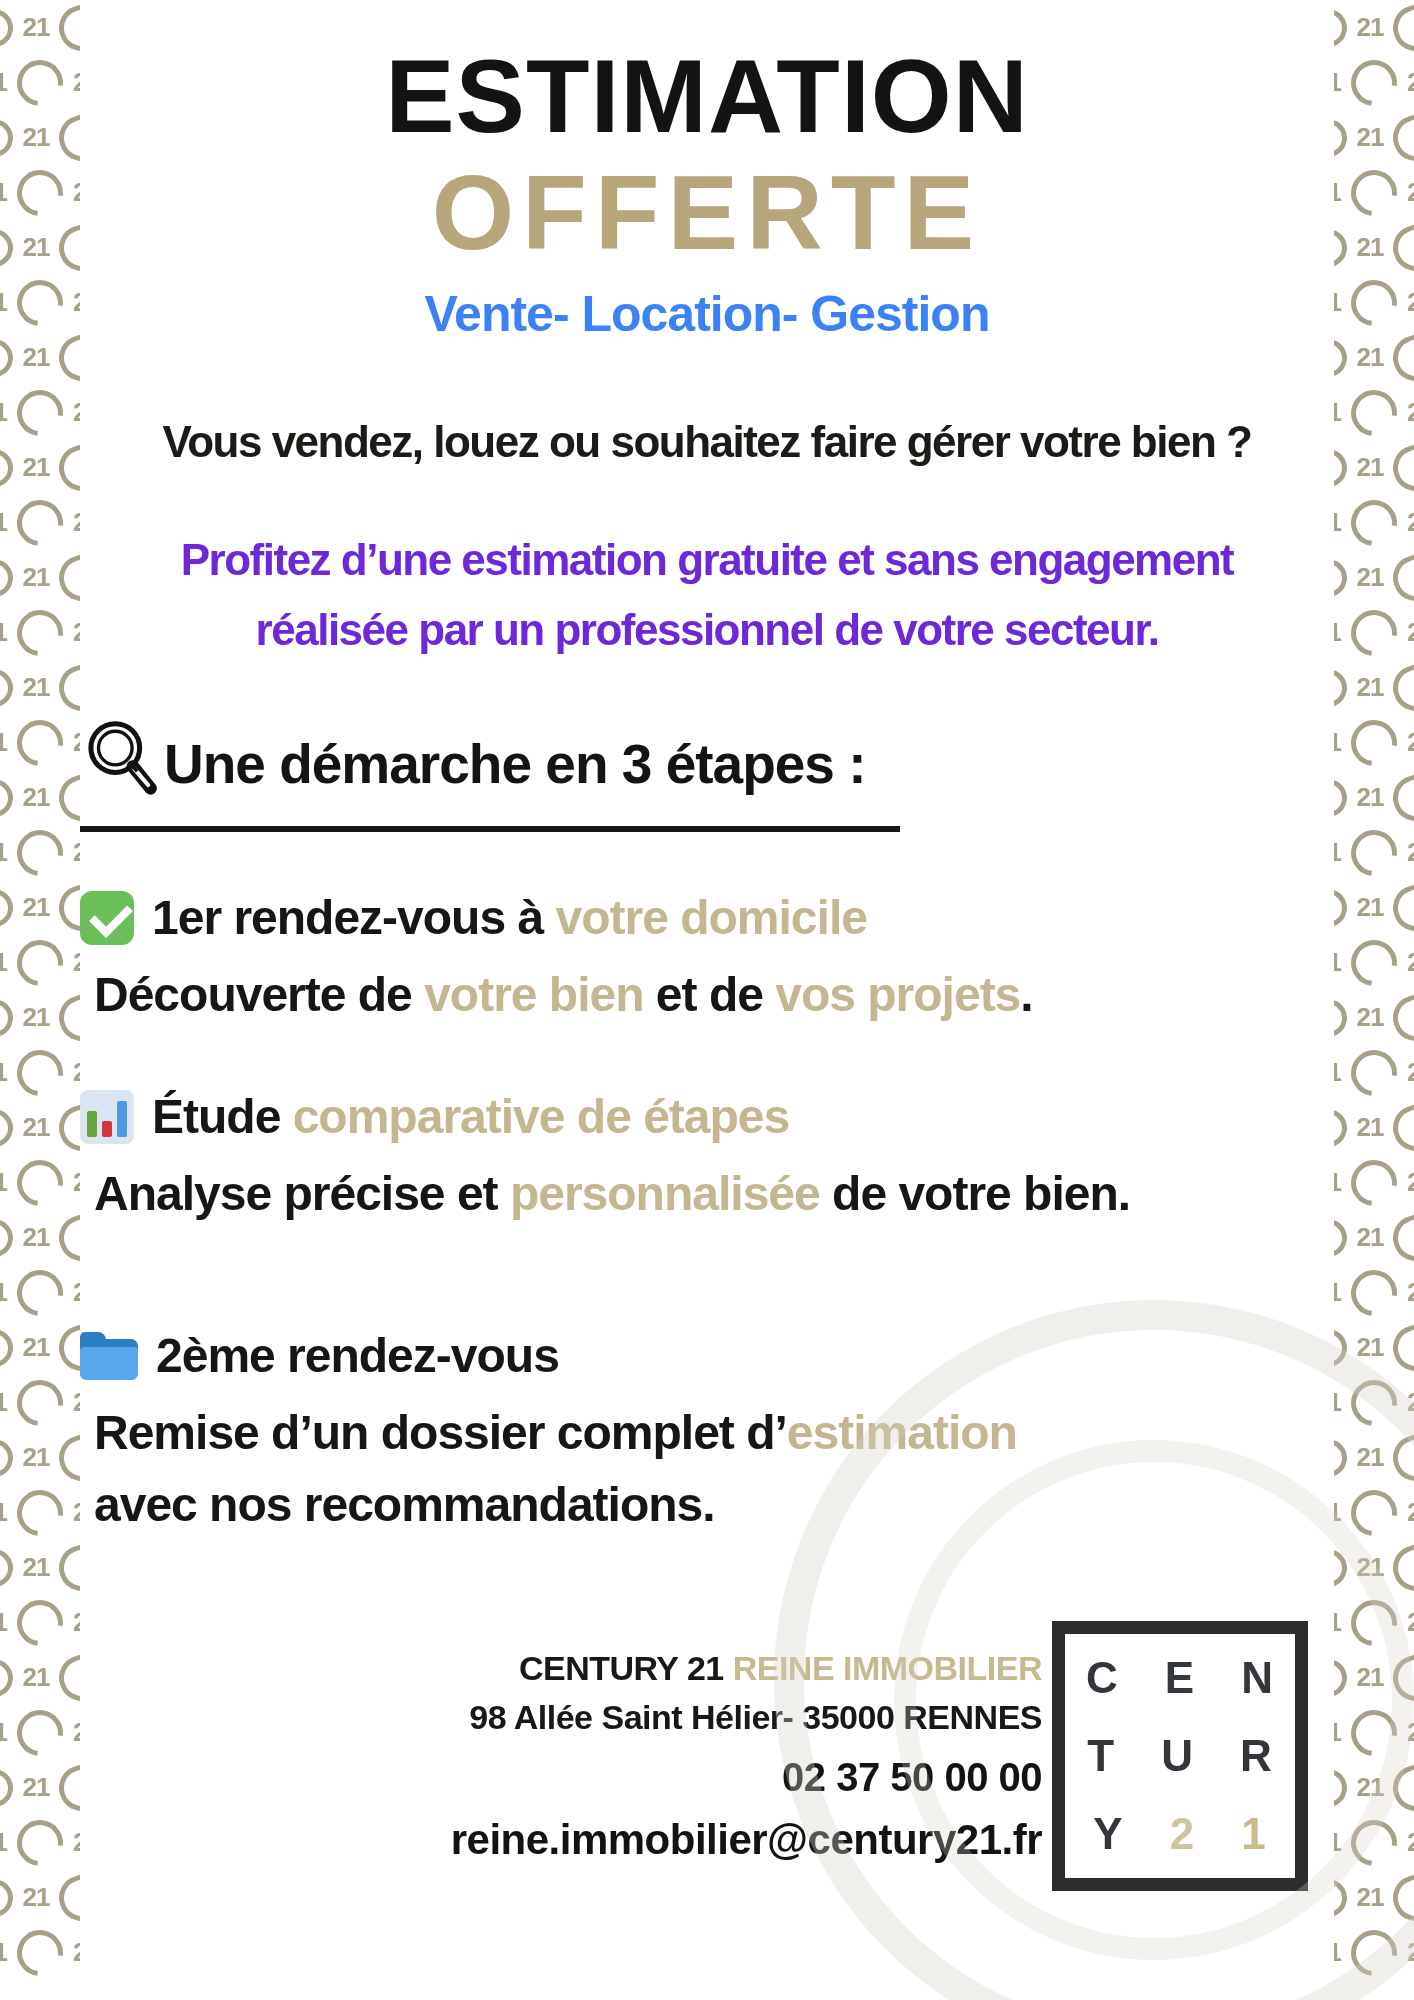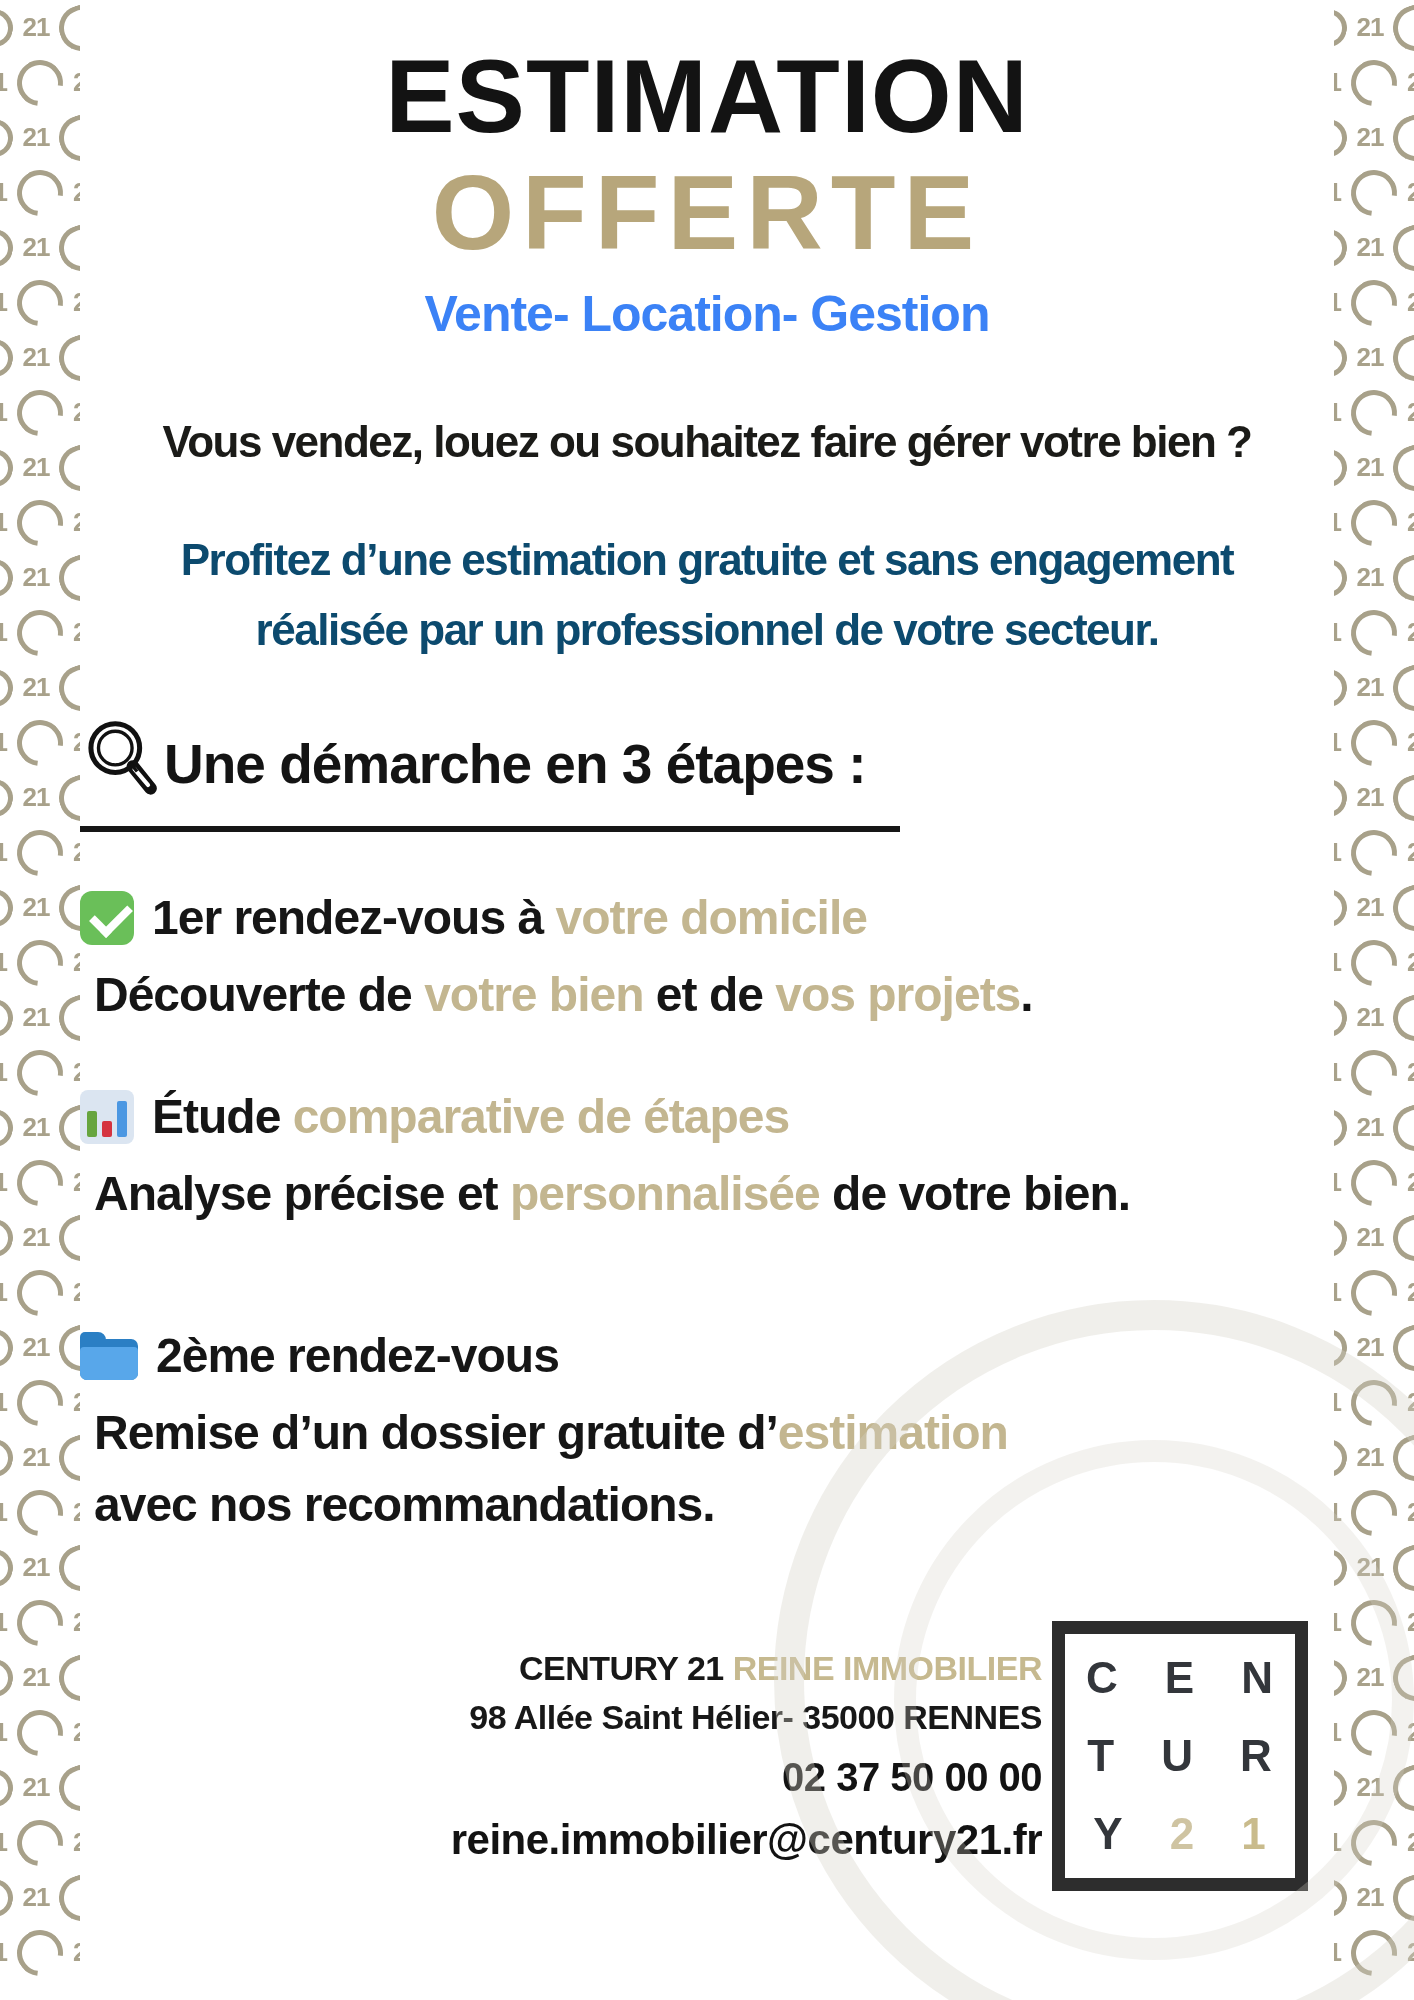--- a/index.html
+++ b/index.html
@@ -50,21 +50,21 @@
   .subtitle{
     margin-top:14px;text-align:center;font-size:50px;font-weight:700;
     letter-spacing:-1px;color:#3b82f6;
   }
   .question{
     margin-top:74px;text-align:center;font-size:44px;font-weight:700;
     letter-spacing:-1.5px;color:#1b1b18;
   }
   .pitch{
     margin-top:58px;text-align:center;font-size:44px;font-weight:700;
-    letter-spacing:-1.5px;line-height:1.58;color:#0c4a6e;
+    letter-spacing:-1.5px;line-height:1.58;color:#6d28d9;
   }
   .steps-heading{
     margin-top:52px;display:inline-flex;align-items:center;
     font-size:55px;font-weight:800;letter-spacing:-1px;color:#141414;
     border-bottom:6px solid #161616;padding:0 34px 14px 0;
   }
   .mag{flex:none;width:84px;height:96px}
   .step{margin-top:58px}
   .step.gap-lg{margin-top:98px}
   .step-title{display:flex;align-items:center;gap:18px;font-size:48px;font-weight:700;letter-spacing:-1px}
@@ -535,21 +535,21 @@
   <div class="step gap-lg">
     <div class="step-title">
       <span class="ic-folder">
           <span class="tab"></span>
           <span class="back"></span>
           <span class="front"></span>
         </span>
       <span>2ème rendez-vous</span>
     </div>
     <div class="step-desc">
-      <span>Remise d’un dossier gratuite d’</span><span class="gold">estimation</span><br>
+      <span>Remise d’un dossier complet d’</span><span class="gold">estimation</span><br>
       <span>avec nos recommandations.</span>
     </div>
   </div>
 
   <div class="footer">
     <div class="footer-text">
       <div class="f-line1"><span>CENTURY 21 </span><span class="gold-agency">REINE IMMOBILIER</span></div>
       <div class="f-line2">98 Allée Saint Hélier- 35000 RENNES</div>
       <div class="f-phone">02 37 50 00 00</div>
       <div class="f-email">reine.immobilier@century21.fr</div>

